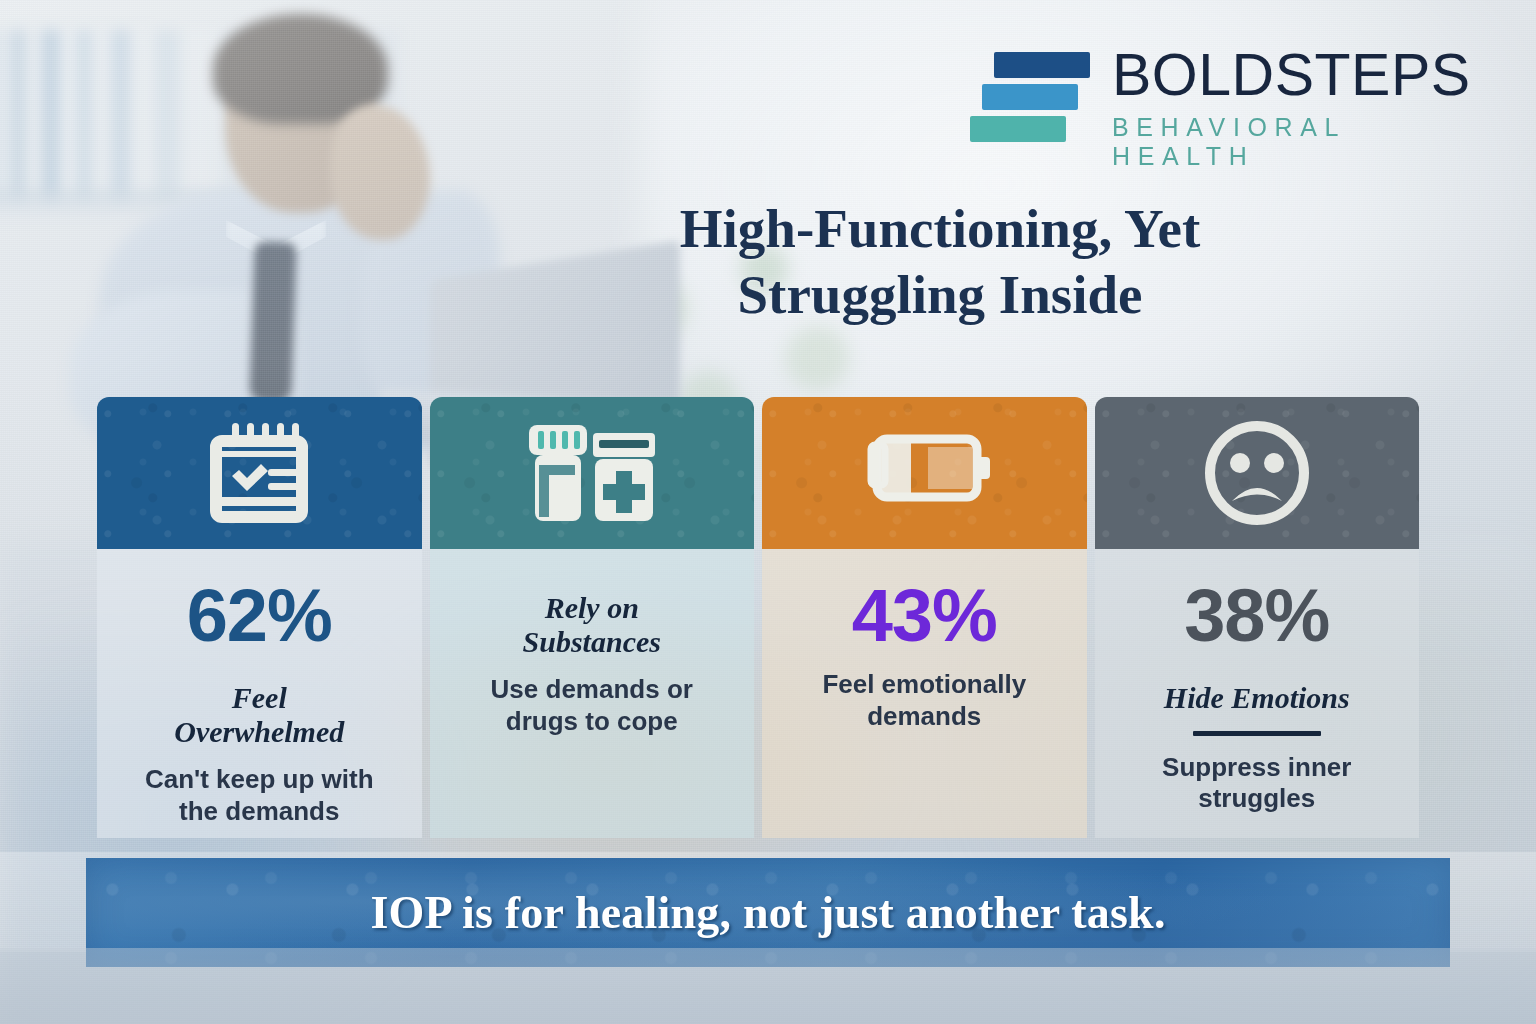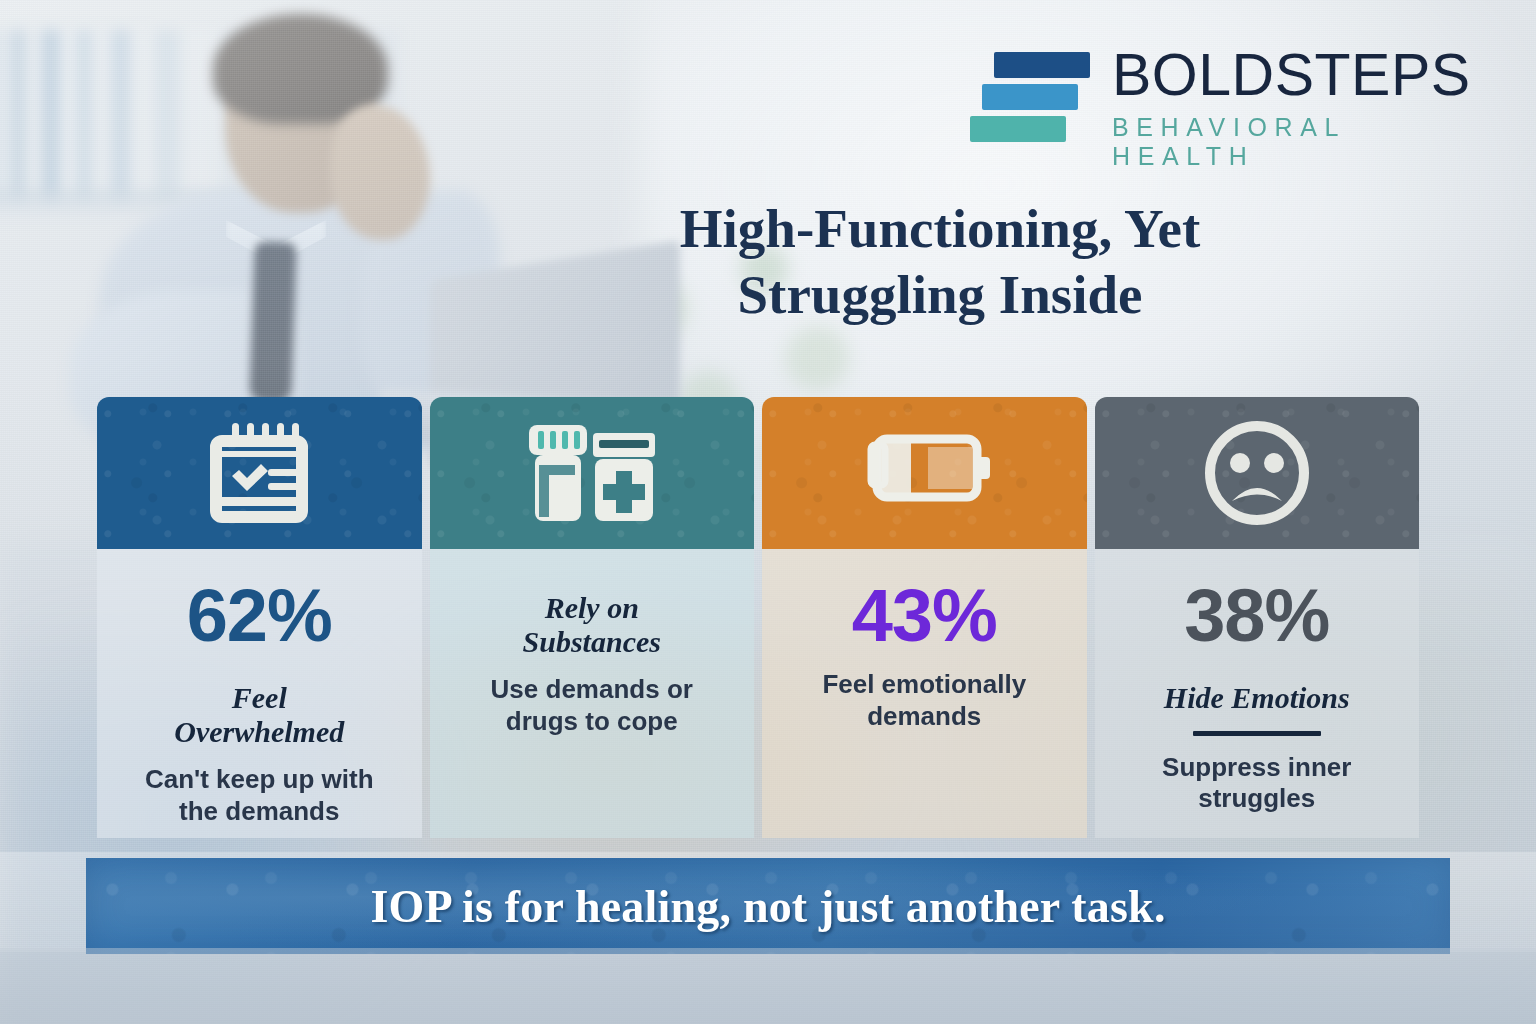--- a/index.html
+++ b/index.html
@@ -197,21 +197,21 @@
 
   .icon-wrap{position:relative;z-index:2;width:150px;height:108px;}
   .icon-wrap svg{display:block;width:100%;height:100%;}
 
   
   .footer-wide{
     position:absolute;left:0;top:852px;width:1536px;height:100px;
     background:linear-gradient(180deg, rgba(255,255,255,.28), rgba(255,255,255,.14));
   }
   .footer{
-    position:absolute;left:86px;top:858px;width:1364px;height:96px;
+    position:absolute;left:86px;top:858px;width:1364px;height:109px;
     display:flex;align-items:center;justify-content:center;
     background:
       radial-gradient(ellipse at 20% 40%, rgba(90,140,185,.55) 0%, rgba(90,140,185,0) 60%),
       radial-gradient(ellipse at 72% 70%, rgba(58,110,165,.5) 0%, rgba(58,110,165,0) 62%),
       linear-gradient(100deg,#3d7bb4 0%,#2f6ca8 28%,#3a78b0 55%,#2e6aa6 78%,#4782b8 100%);
     box-shadow:inset 0 0 36px rgba(20,60,110,.25);
   }
   .footer .ftex{
     position:absolute;inset:0;opacity:.25;
     background-image:

